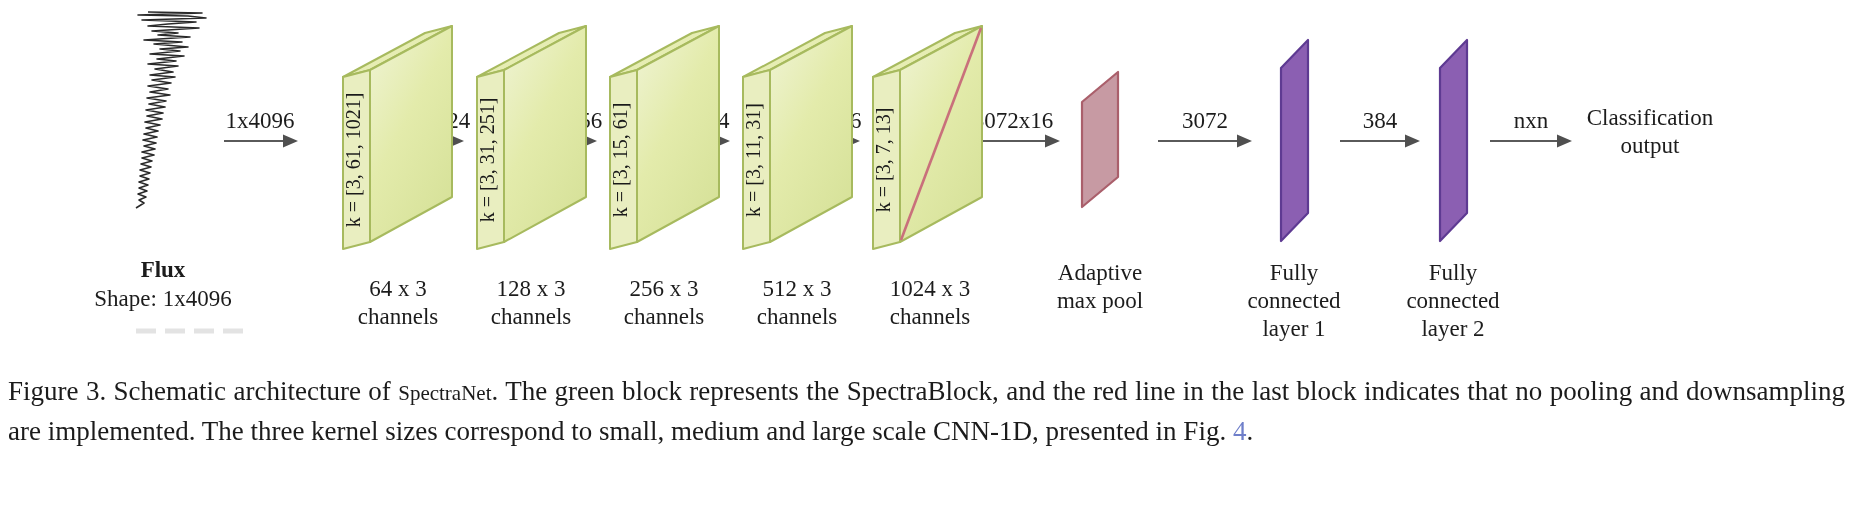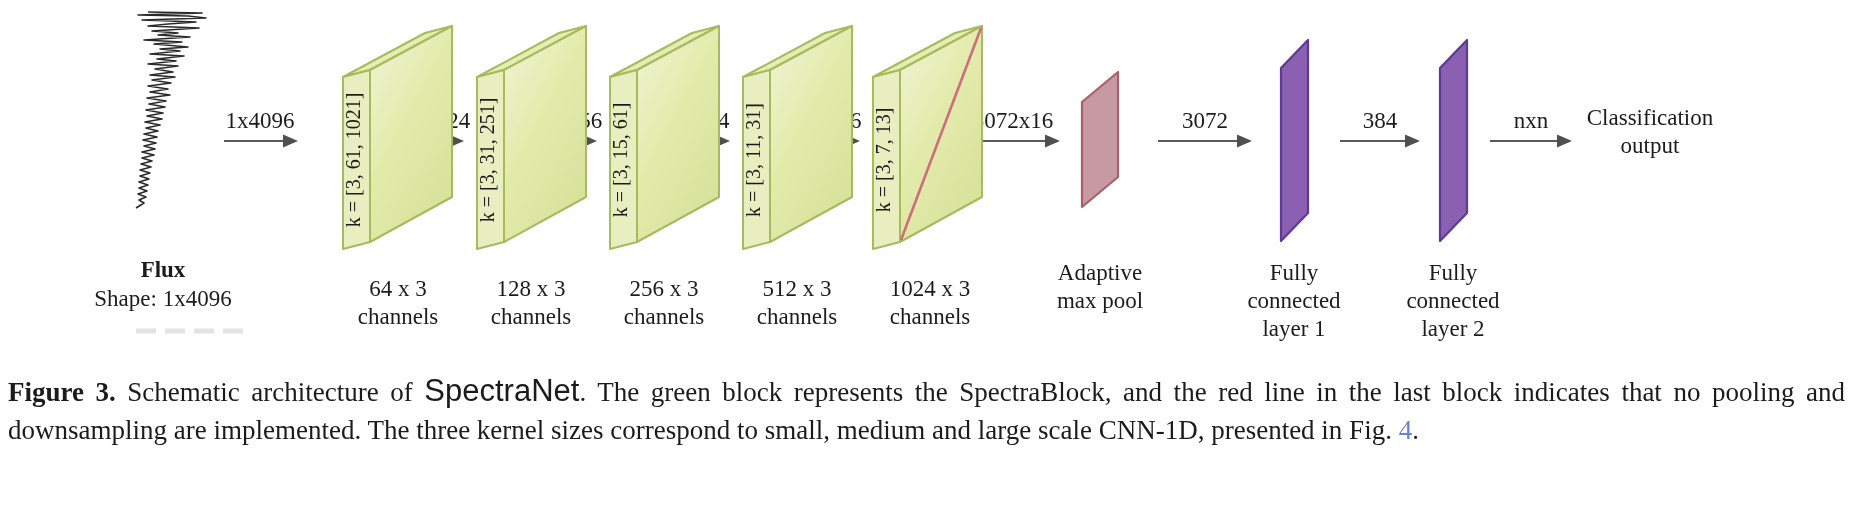--- a/index.html
+++ b/index.html
@@ -14,22 +14,22 @@
   .blk-top{fill:#e6edb3;stroke:#a7ba5e;stroke-width:2;stroke-linejoin:round;}
   .blk-face{fill:url(#faceGrad);stroke:#a7ba5e;stroke-width:2;stroke-linejoin:round;}
   .blk-strip{fill:#e9eec0;stroke:#a7ba5e;stroke-width:2;stroke-linejoin:round;}
   .pool-shape{fill:#c79aa3;stroke:#aa5f6b;stroke-width:2.2;stroke-linejoin:round;}
   .fc-shape{fill:#8b5fb2;stroke:#5e3a92;stroke-width:2.2;stroke-linejoin:round;}
   .red-line{stroke:#c9707b;stroke-width:2.6;}
   .waveform{fill:none;stroke:#2a2a2a;stroke-width:1.6;stroke-linejoin:round;}
   .artifact{stroke:#e3e3e3;stroke-width:5;}
   .caption{box-sizing:border-box;width:1853px;padding:16px 8px 0 8px;
            font-size:27px;line-height:38px;text-align:justify;color:#1b1b1b;}
-  .caption .bold{font-weight:bold;}
-  .caption .mono{font-family:Liberation Sans, sans-serif;font-size:31px;}
+  .caption .bold{font-weight:normal;}
+  .caption .mono{font-family:Liberation Serif, serif;font-size:21px;}
   .caption .italic{}
   .caption .figref{color:#6f7fca;text-decoration:none;cursor:pointer;}
 </style>
 </head>
 <body>
 
 <div class="page">
 
   <svg width="1853" height="352" viewBox="0 0 1853 352">
     <defs>

